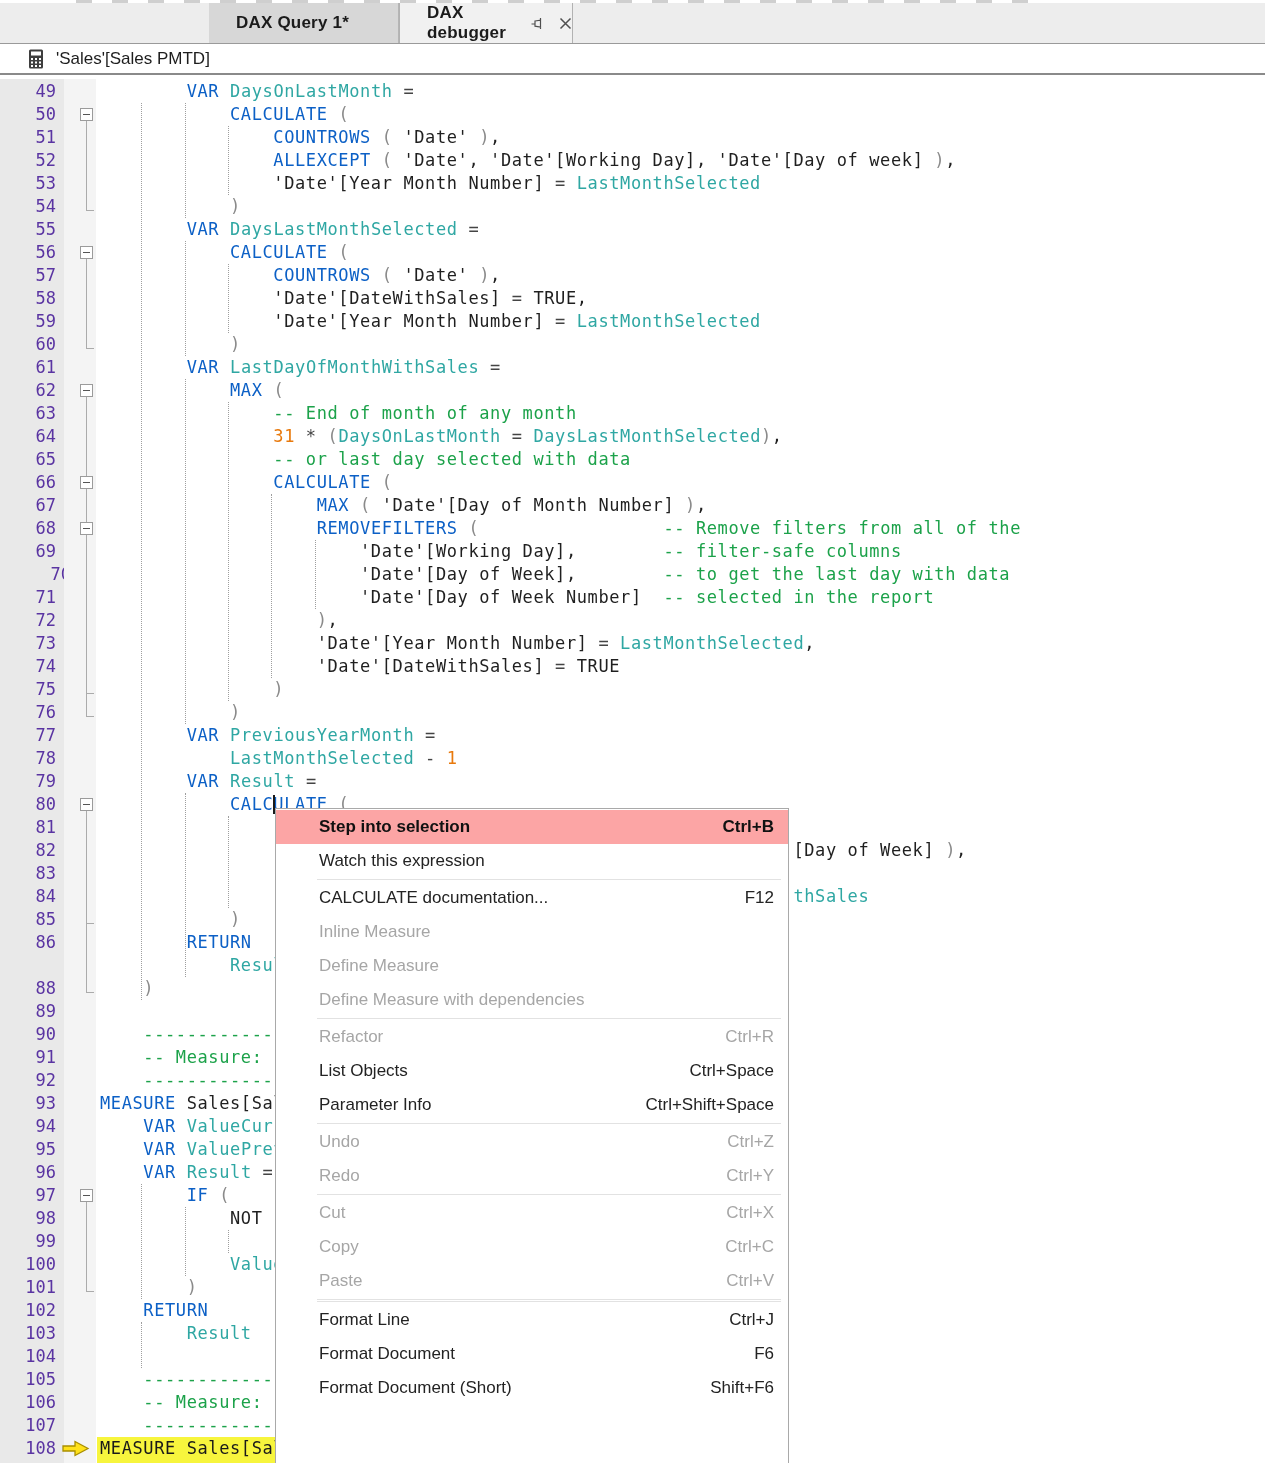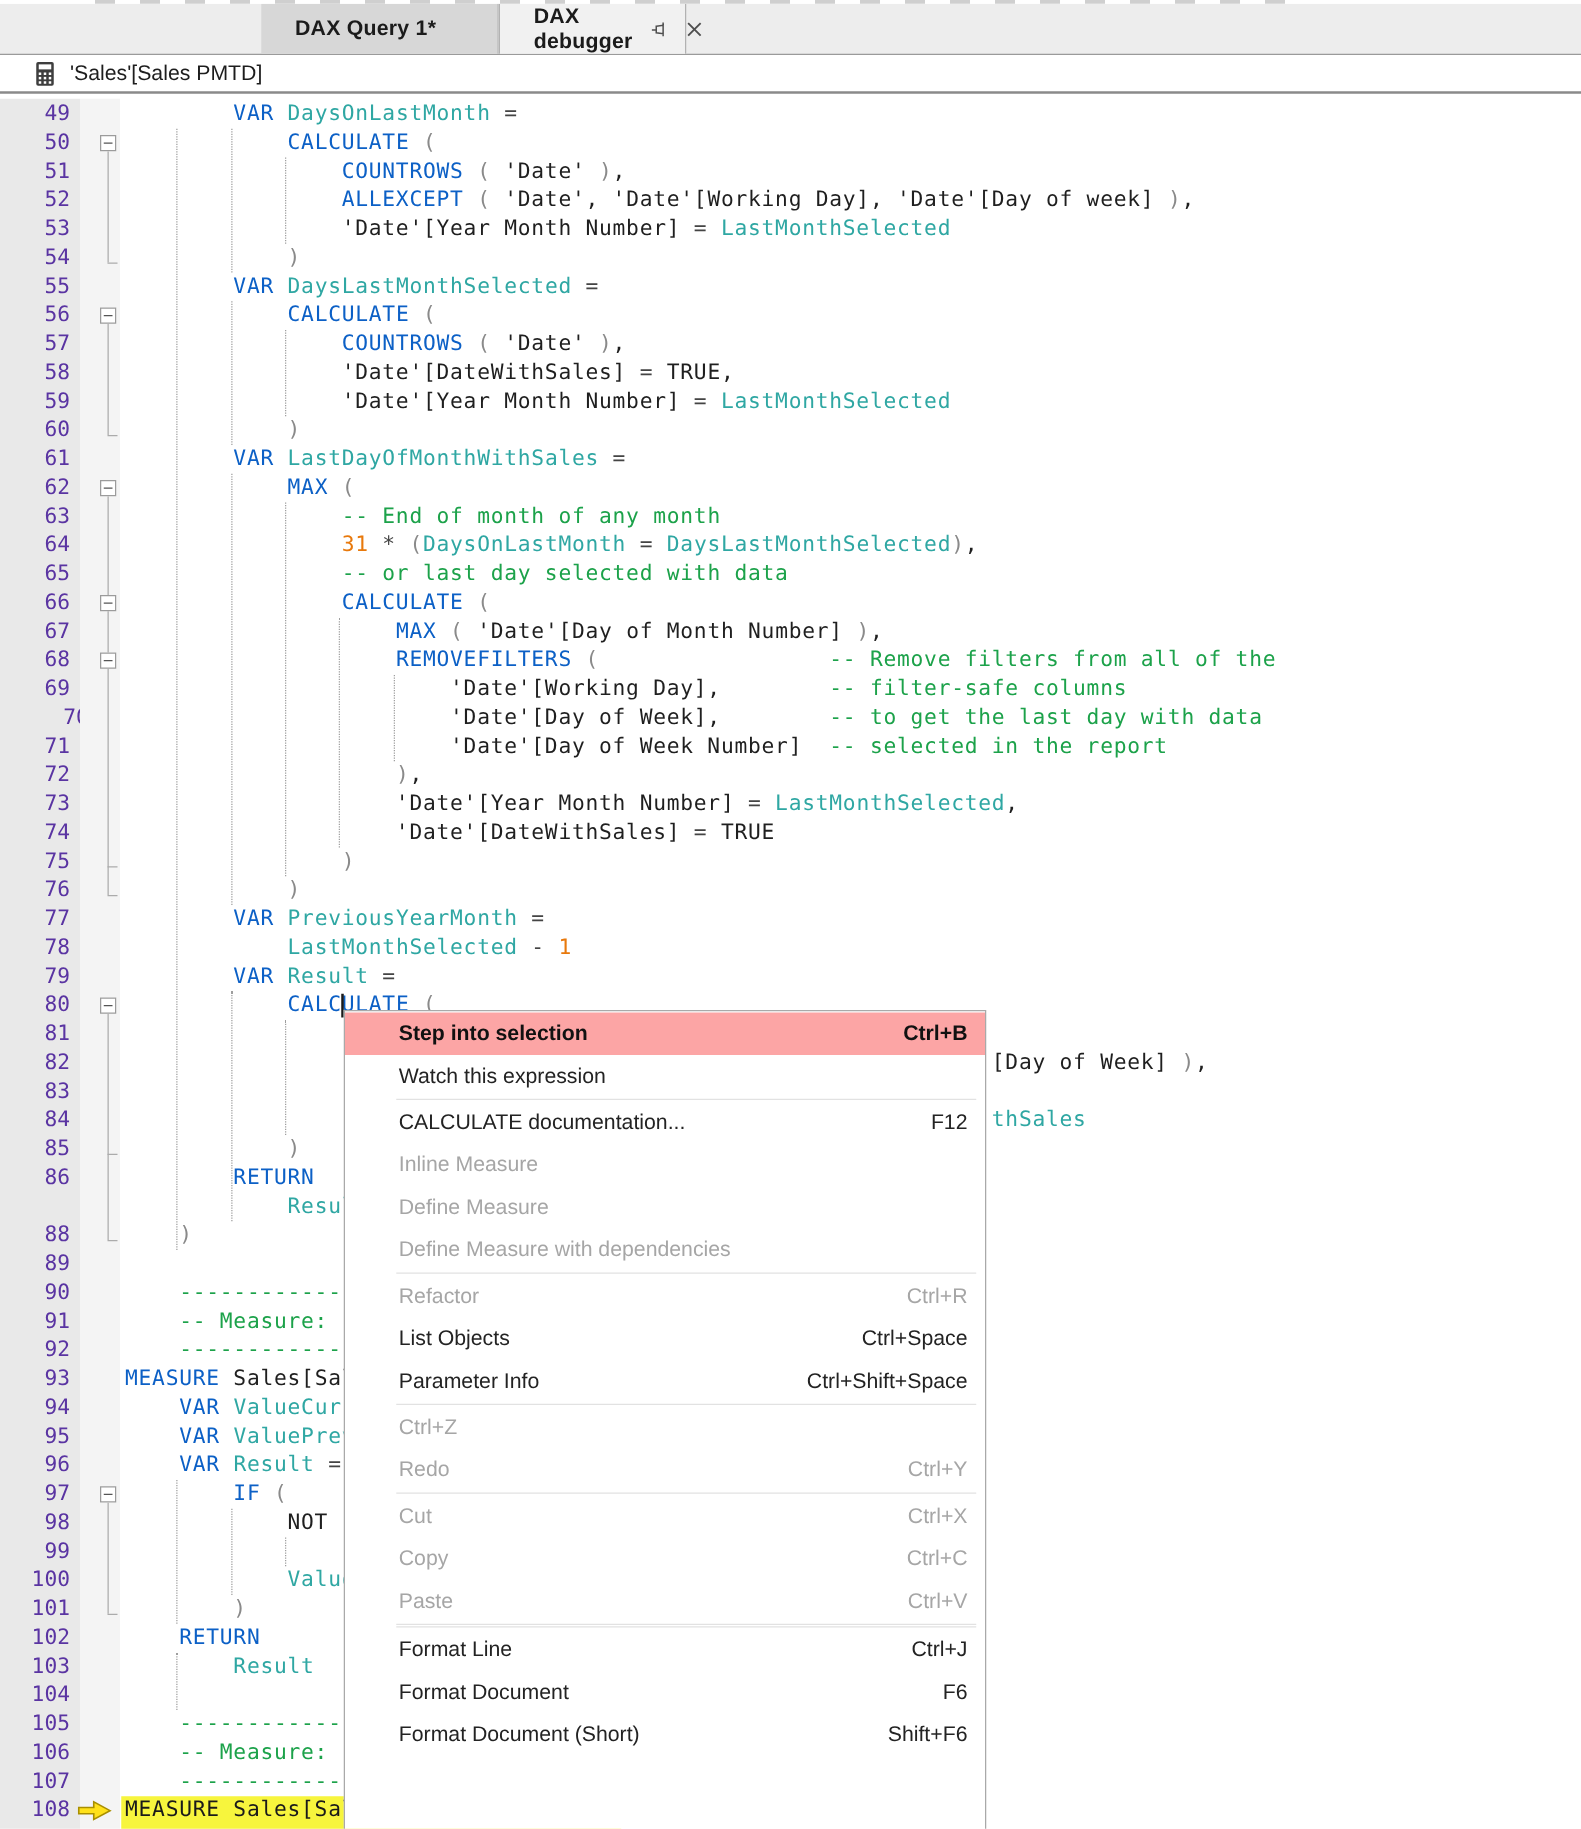--- a/index.html
+++ b/index.html
@@ -78,21 +78,21 @@
     <span style="left: 868px;"></span>
     <span style="left: 904px;"></span>
     <span style="left: 940px;"></span>
     <span style="left: 976px;"></span>
     <span style="left: 1012px;"></span>
   </div>
 <div id="tabbar">
     <div class="tab inactive" style="left: 209px; width: 190px;">
       <span>DAX Query 1*</span>
     </div>
-    <div class="tab active" style="left: 399px; width: 150px;">
+    <div class="tab active" style="left: 399px; width: 174px;">
       <span>DAX debugger</span>
       <span class="ticon">
         <svg width="15" height="15" viewBox="0 0 15 15">
           <path d="M1.5 8 H5 M5 5 L10.5 4.2 L10.5 11 L5 10.2 Z M10.5 2 V13" stroke="#4f4f4f" stroke-width="1.2" fill="none"></path>
         </svg>
       </span>
       <span class="ticon">
         <svg width="13" height="13" viewBox="0 0 13 13">
           <path d="M1.5 1.5 L11.5 11.5 M11.5 1.5 L1.5 11.5" stroke="#4f4f4f" stroke-width="1.5" fill="none"></path>
         </svg>
@@ -325,20 +325,21 @@
     <div class="mitem">
       <span class="mlabel">List Objects</span>
       <span class="mshort">Ctrl+Space</span>
     </div>
     <div class="mitem">
       <span class="mlabel">Parameter Info</span>
       <span class="mshort">Ctrl+Shift+Space</span>
     </div>
     <div class="msep"></div>
     <div class="mitem disabled">
+      <span class="mlabel">Undo</span>
       <span class="mshort">Ctrl+Z</span>
     </div>
     <div class="mitem disabled">
       <span class="mlabel">Redo</span>
       <span class="mshort">Ctrl+Y</span>
     </div>
     <div class="msep"></div>
     <div class="mitem disabled">
       <span class="mlabel">Cut</span>
       <span class="mshort">Ctrl+X</span>

